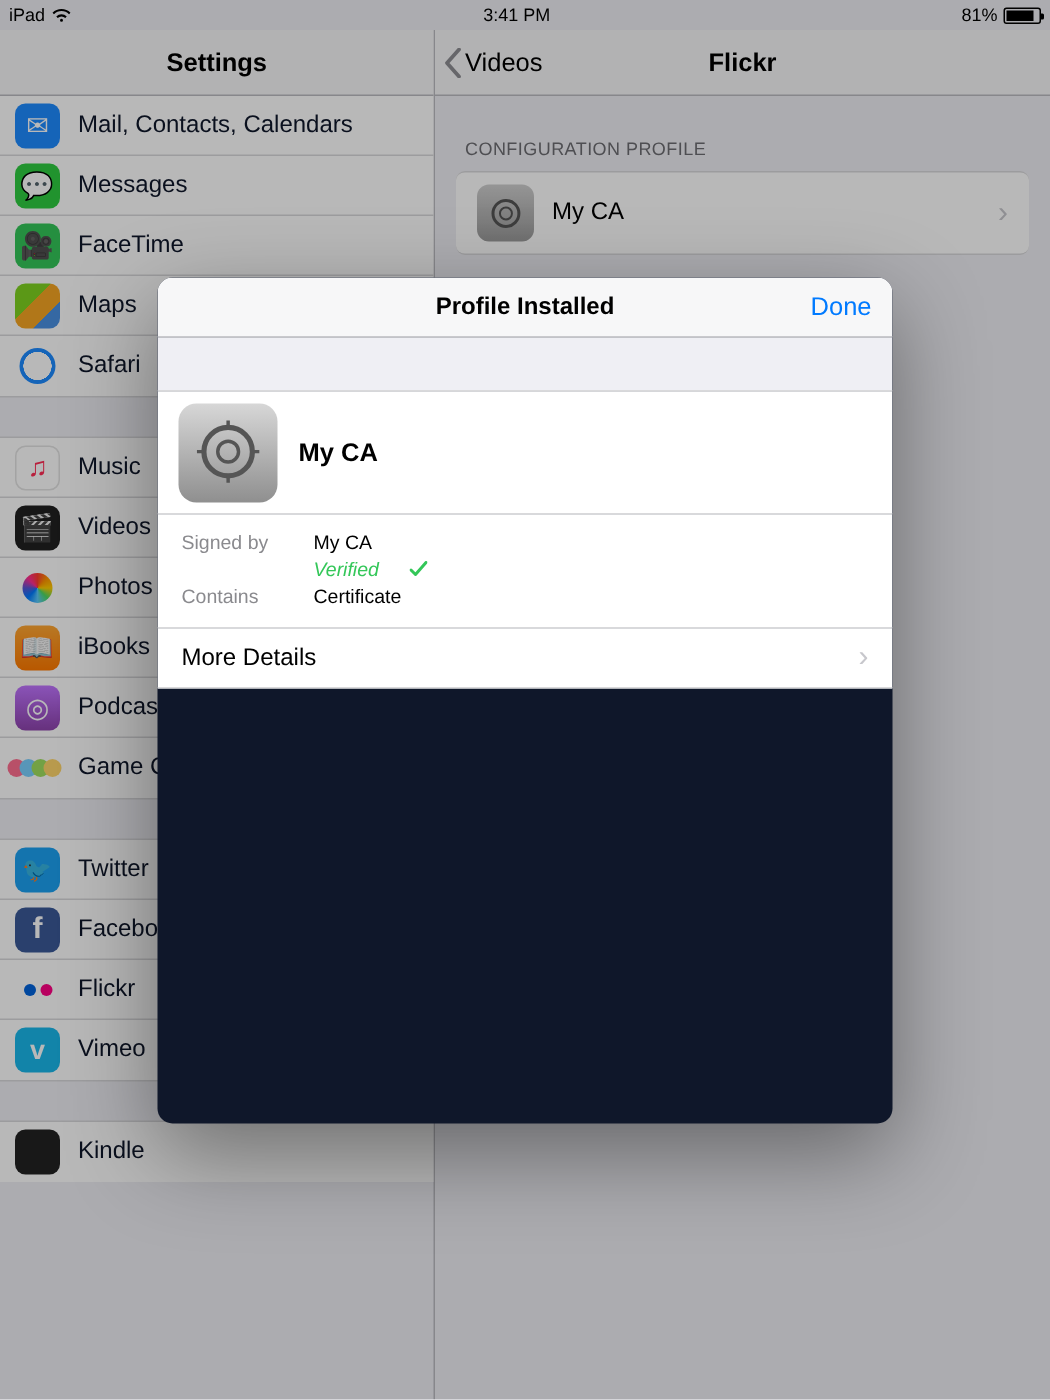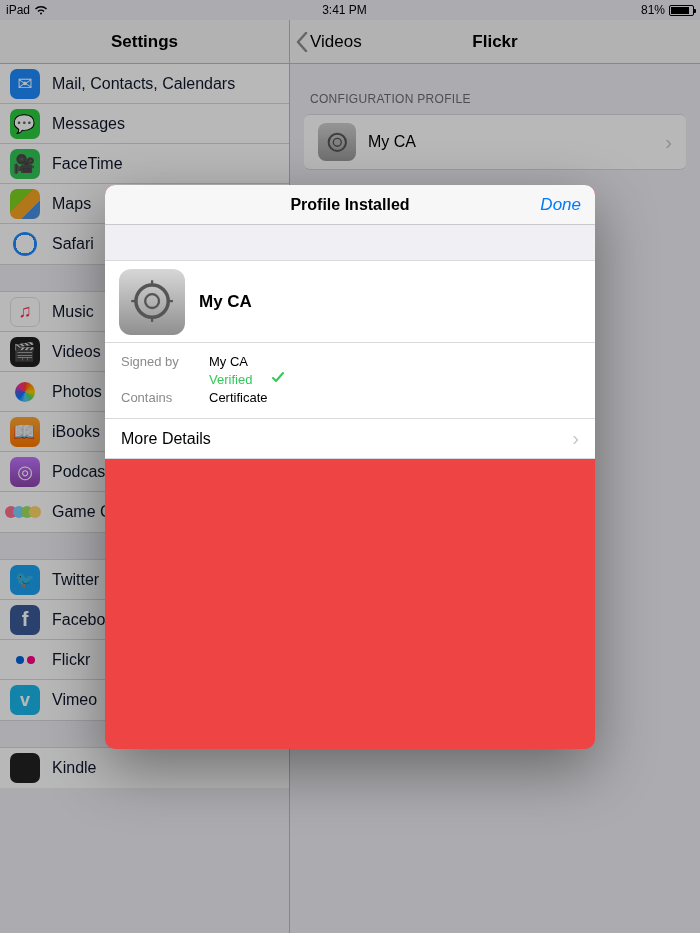--- a/index.html
+++ b/index.html
@@ -38,33 +38,33 @@
   .section-header { font-size:12px; color:#6d6d72; padding: 28px 20px 8px 20px; letter-spacing:0.3px; }
   .cell { background:#fff; border-top:1px solid #d9d9db; border-bottom:1px solid #d9d9db; height:56px; display:flex; align-items:center; padding:0 14px; margin:0 14px; border-radius:6px; }
   .cell .gear-icon { width:38px; height:38px; border-radius:8px; margin-right:12px; background:linear-gradient(#cfcfcf,#9b9b9b); display:flex; align-items:center; justify-content:center;}
   .cell .label { font-size:16px; flex:1; }
   .chevron { color:#c7c7cc; font-size:20px; }
 
   
   .dim { position:absolute; inset:0; background:rgba(0,0,0,0.28); }
 
   
-  .modal { position:absolute; left:105px; top:185px; width:490px; height:564px; background:#ef4444; border-radius:10px; overflow:hidden; box-shadow:0 20px 60px rgba(0,0,0,0.4); }
+  .modal { position:absolute; left:105px; top:185px; width:490px; height:564px; background:#0f172a; border-radius:10px; overflow:hidden; box-shadow:0 20px 60px rgba(0,0,0,0.4); }
   .modal .mnav { height:40px; background:#f7f7f8; border-bottom:1px solid #c9c9cd; display:flex; align-items:center; justify-content:center; position:relative; }
   .modal .mnav .mtitle { font-size:16px; font-weight:600; }
-  .modal .mnav .done { position:absolute; right:14px; color:#007aff; font-size:17px;font-style:italic; }
+  .modal .mnav .done { position:absolute; right:14px; color:#007aff; font-size:17px; }
   .modal .mgap { height:36px; background:#efeff4; border-bottom:1px solid #d9d9db; }
   .modal .prof-row { background:#fff; display:flex; align-items:center; height:82px; padding-left:14px; border-bottom:1px solid #d9d9db; }
   .modal .prof-icon { width:66px; height:66px; border-radius:12px; margin-right:14px; background:linear-gradient(#d7d7d7,#8f8f8f); display:flex; align-items:center; justify-content:center;}
   .modal .prof-name { font-size:17px; font-weight:600; }
   .modal .meta { background:#fff; padding:8px 16px 10px 16px; border-bottom:1px solid #d9d9db; font-size:13px;}
   .modal .meta .mrow { display:flex; margin:3px 0; align-items:center;}
   .modal .meta .mlabel { width:78px; text-align:left; color:#8a8a8e; margin-right:10px;}
   .modal .meta .mval { color:#000; }
-  .modal .meta .verified { color:#34c759; display:flex; align-items:flex-start; gap:20px; font-size:13px;}
+  .modal .meta .verified { color:#34c759; display:flex; align-items:center; gap:20px; font-size:13px;font-style:italic;}
   .modal .more { background:#fff; height:40px; display:flex; align-items:center; padding:0 16px; border-bottom:1px solid #d9d9db; font-size:16px; justify-content:space-between;}
   .modal .body-fill { background:#efeff4; flex:1; }
 
   
   .bg-blue { background:#1e8bff; }
   .bg-yellow { background:linear-gradient(#fff,#ffe46b); }
   .bg-white { background:#fff; border:1px solid #e2e2e2; }
   .bg-green { background:#2ecc40; }
   .bg-grn2 { background:#34c759; }
   .bg-maps { background:linear-gradient(135deg,#7ed321 0 40%, #f5a623 40% 70%, #4a90e2 70%); }

